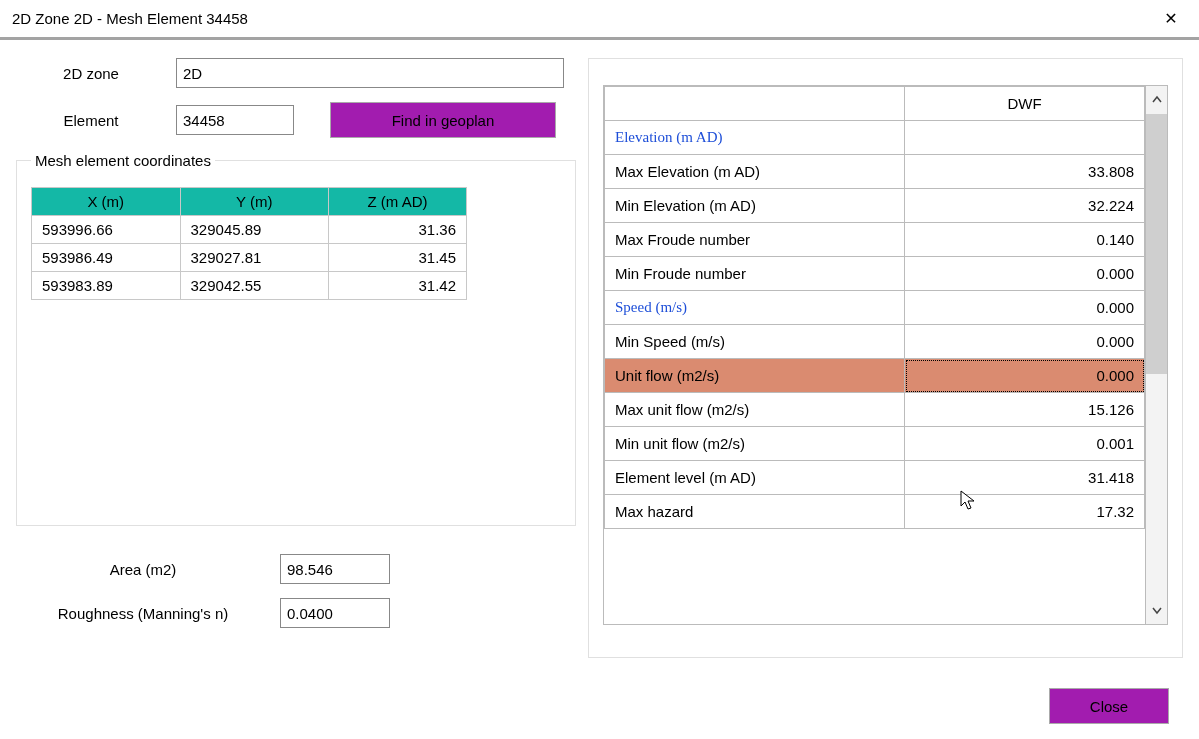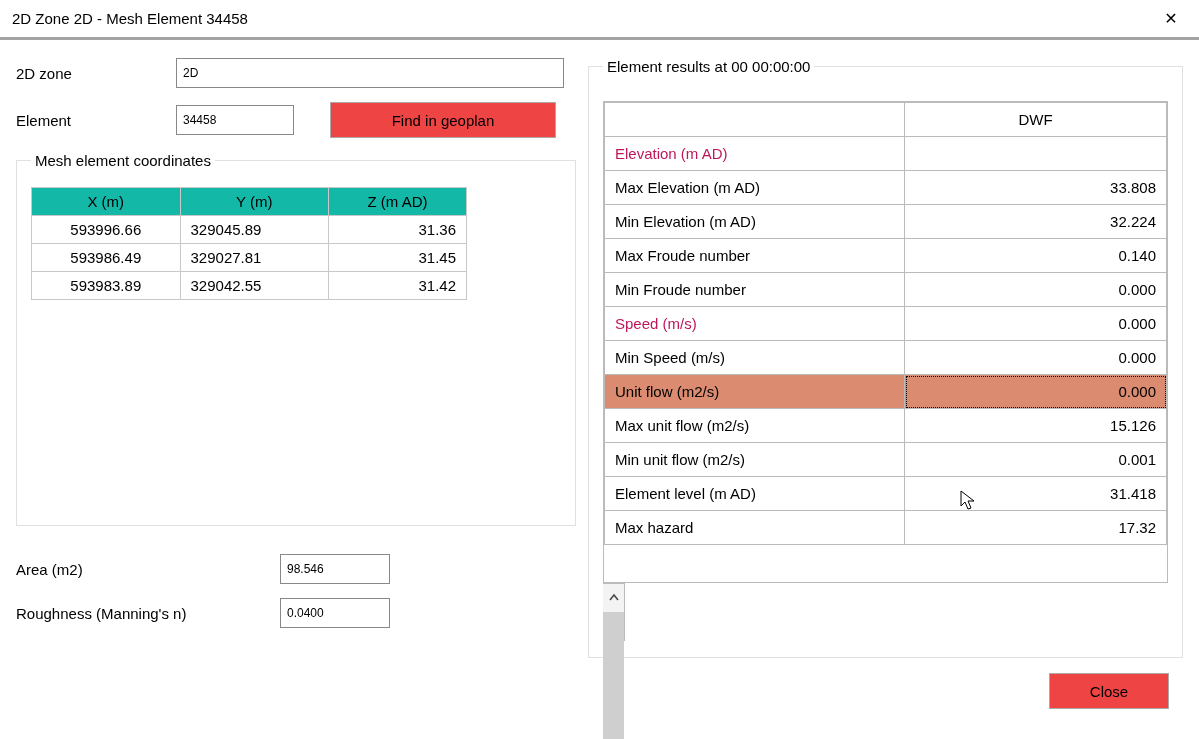--- a/index.html
+++ b/index.html
@@ -36,36 +36,36 @@
 .right-col { flex: 1; position: relative; }
 
 
 .form-row {
   display: flex;
   align-items: center;
   margin-bottom: 14px;
 }
 .form-row .lbl {
   width: 160px;
-  text-align: left;
+  text-align: center;
   padding-right: 10px;
 }
 .text-input {
   height: 30px;
   border: 1px solid #888;
   padding: 2px 6px;
-  font-size: 12px;
+  font-size: 15px;
   background: #fff;
 }
 .zone-input { width: 388px; }
 .element-input { width: 118px; }
 .btn {
   height: 36px;
   border: 1px solid #aaa;
-  background: #ef4444;
+  background: #a21caf;
   font-size: 15px;
   cursor: pointer;
 }
 .find-btn { width: 226px; margin-left: 36px; }
 
 
 fieldset.box {
   border: 1px solid #e0e0e0;
   padding: 18px 14px 14px 14px;
   margin: 0;
@@ -89,57 +89,56 @@
 table.coord th, table.coord td {
   border: 1px solid #c8c8c8;
   padding: 5px 10px;
   font-size: 15px;
 }
 table.coord th {
   font-weight: normal;
   text-align: center;
   background: #14b8a6;
 }
-table.coord td.c-x { text-align: center; width: 140px;}
+table.coord td.c-x { text-align: left; width: 140px;}
 table.coord td.c-y { text-align: left; width: 140px;}
 table.coord td.c-z { text-align: right; width: 130px;}
 
 
 .lower-form { margin-top: 28px; }
 .lower-form .form-row .lbl { width: 264px; }
 .lower-field { width: 110px; }
 
 
 .results-fieldset { height: 600px; padding: 10px 14px 14px 14px; }
 .results-grid-wrap {
   margin-top: 8px;
   height: 540px;
   display: flex;
-  flex-direction: column;
 }
 .results-grid {
   border: 1px solid #bbb;
   overflow: hidden;
   flex: 1;
 }
 table.results {
   border-collapse: collapse;
   width: 100%;
   table-layout: fixed;
 }
 table.results th, table.results td {
   border: 1px solid #bbb;
   padding: 6px 10px;
   font-size: 15px;
   height: 34px;
 }
 table.results th { font-weight: normal; text-align: center; }
 table.results td.row-label { text-align: left; }
 table.results td.row-val { text-align: right; padding-left: 29px; }
-table.results .green { color: #be185d; }
+table.results .green { color: #1d4ed8; font-family: Liberation Serif, serif; }
 table.results tr.selected td { background: #da8b70; }
 table.results tr.selected td.row-val { outline: 1px dotted #000; outline-offset: -2px; }
 
 .scroll-col {
   width: 22px;
   border: 1px solid #bbb;
   border-left: none;
   display: flex;
   flex-direction: column;
   background: #f3f3f3;
@@ -157,21 +156,21 @@
 .scroll-thumb {
   position: absolute;
   top: 0;
   width: 100%;
   height: 260px;
   background: #cfcfcf;
 }
 .footer-area {
   position: absolute;
   right: 30px;
-  bottom: 30px;
+  bottom: 15px;
   margin-left: 20px;
 }
 
 .cursor {
   position: absolute;
   width: 17px;
   height: 22px;
   pointer-events: none;
 }
 .cursor svg { display:block; }
@@ -238,21 +237,20 @@
       <div class="form-row">
         <div class="lbl">Roughness (Manning's n)</div>
         <input class="text-input lower-field" value="0.0400" style="">
       </div>
     </div>
 
   </div>
 
   <div class="right-col">
     <fieldset class="box results-fieldset">
-      <legend>Element results at 00 00:00:00</legend>
       <div class="results-grid-wrap">
         <div class="results-grid">
           <table class="results">
             <colgroup>
                 <col style="width:300px">
                 <col>
               </colgroup>
             <thead>
               <tr>
                 <th></th>

